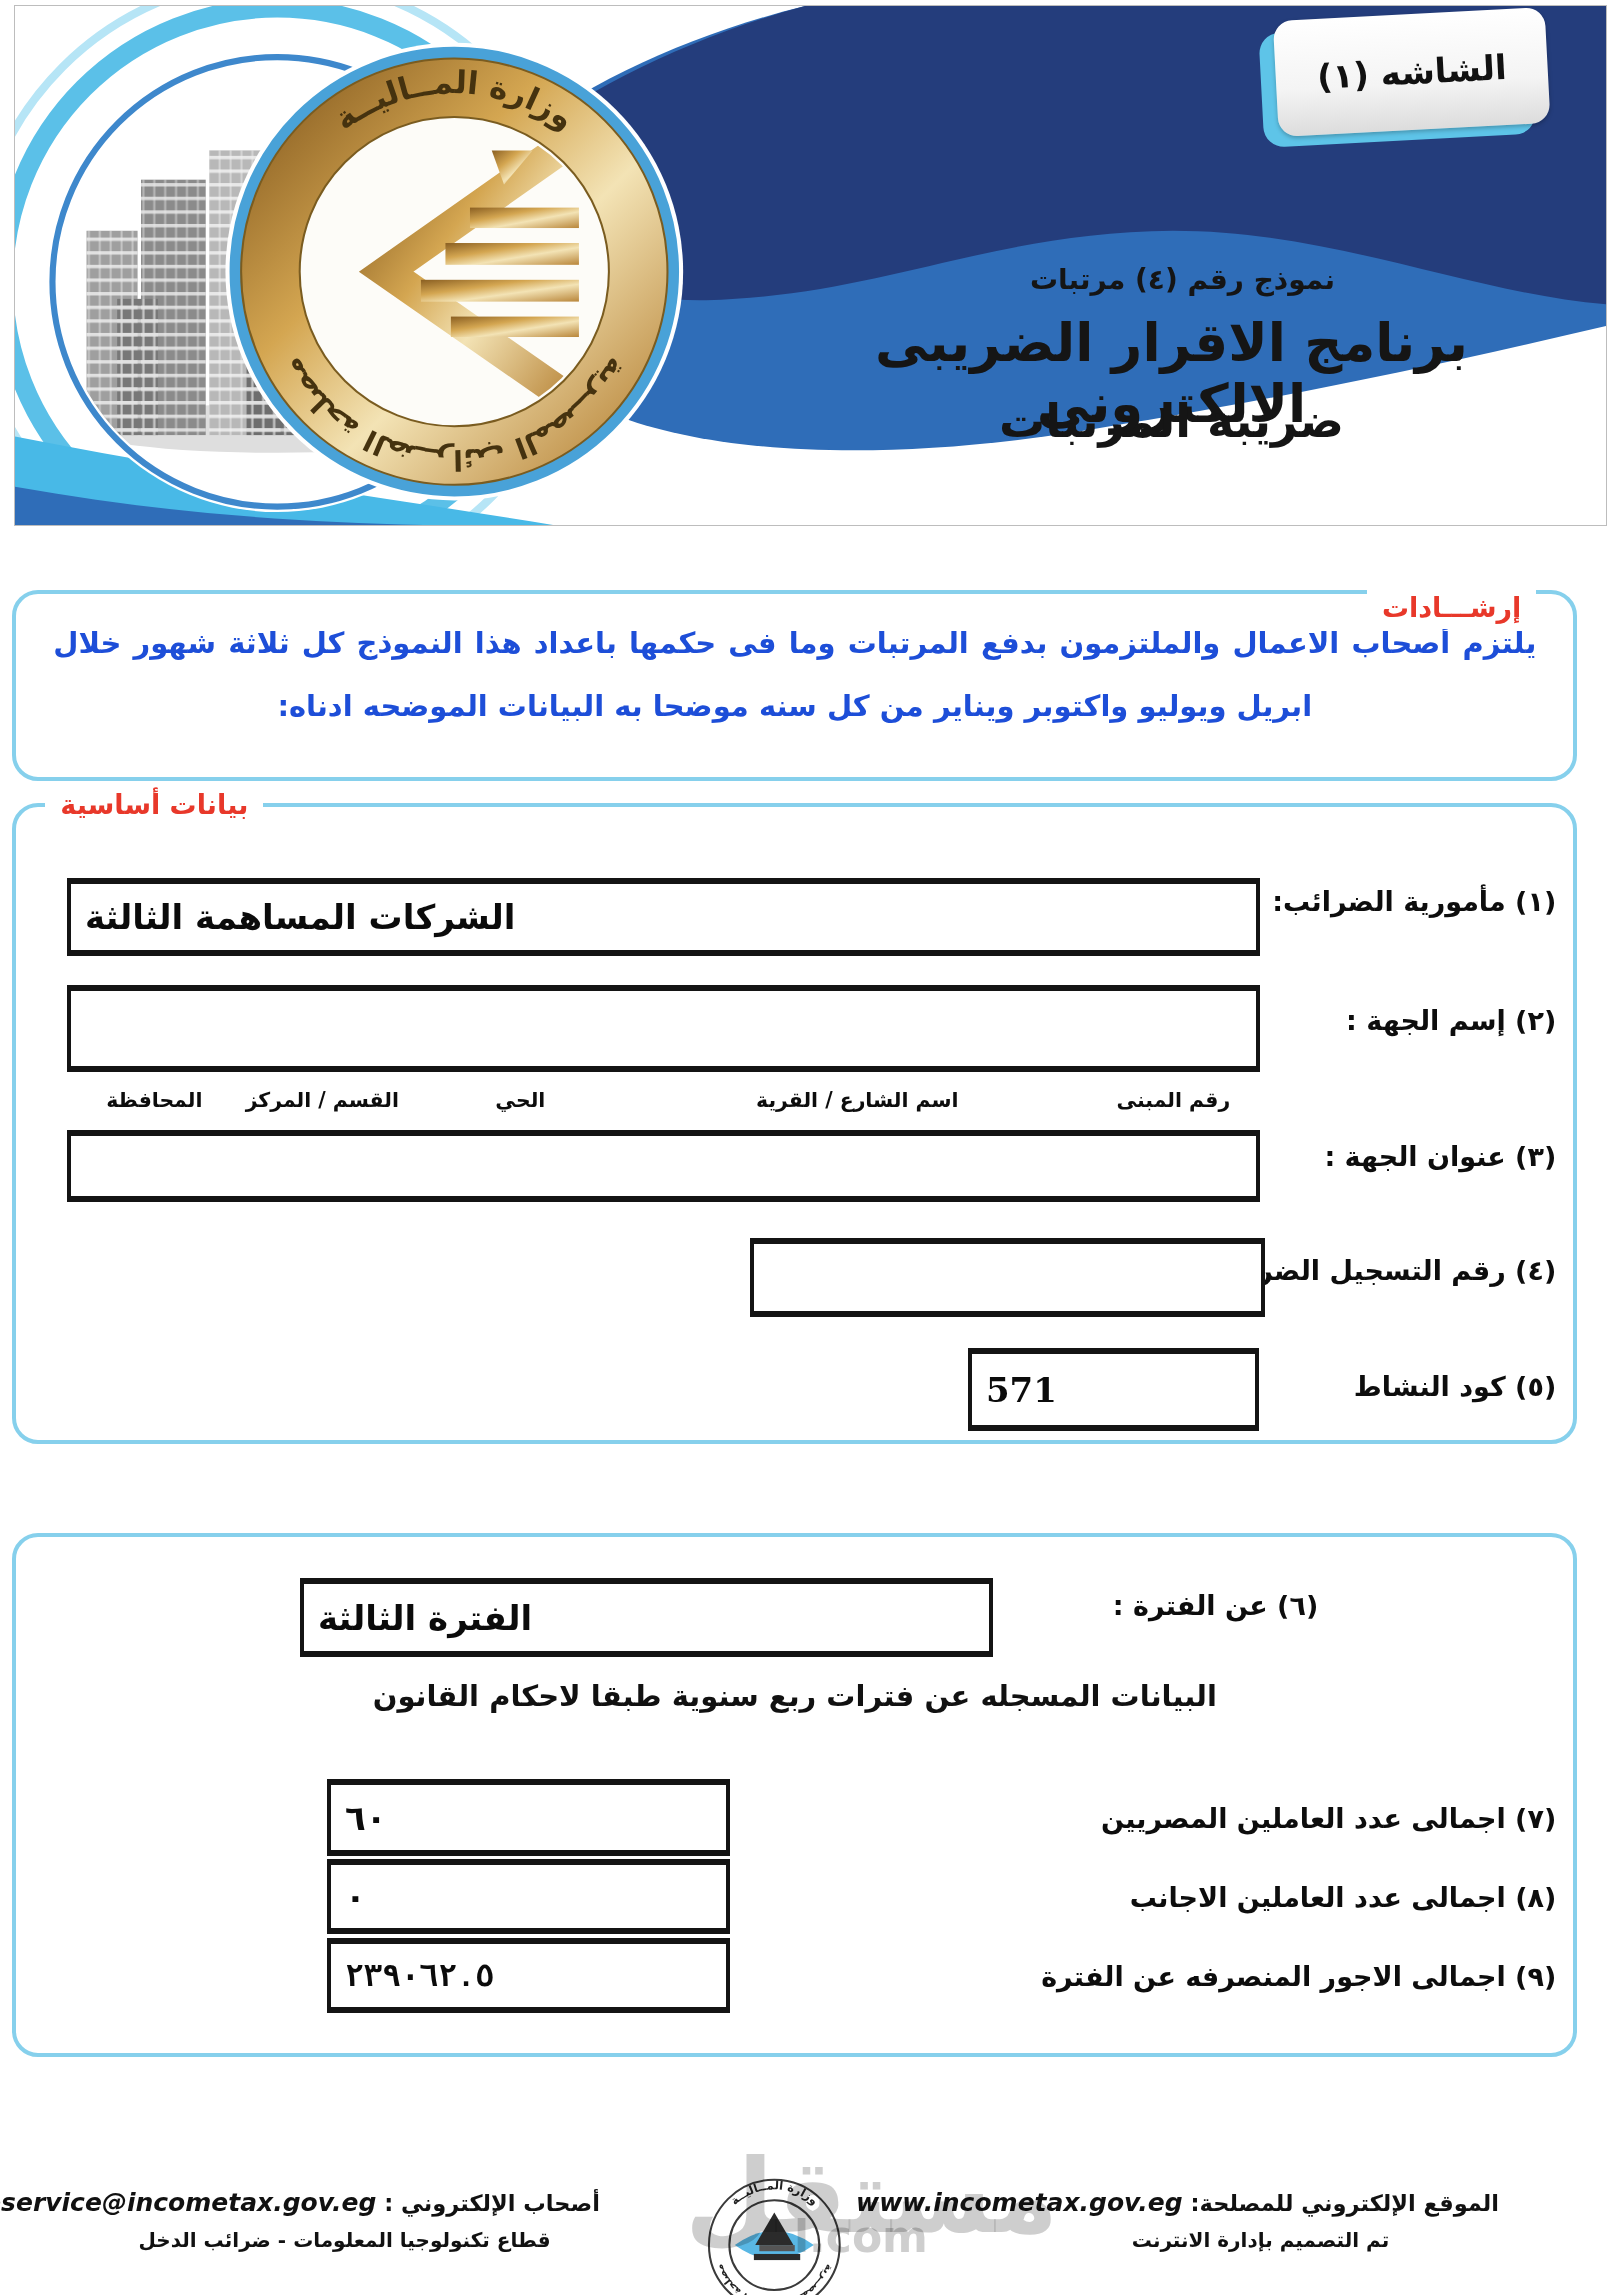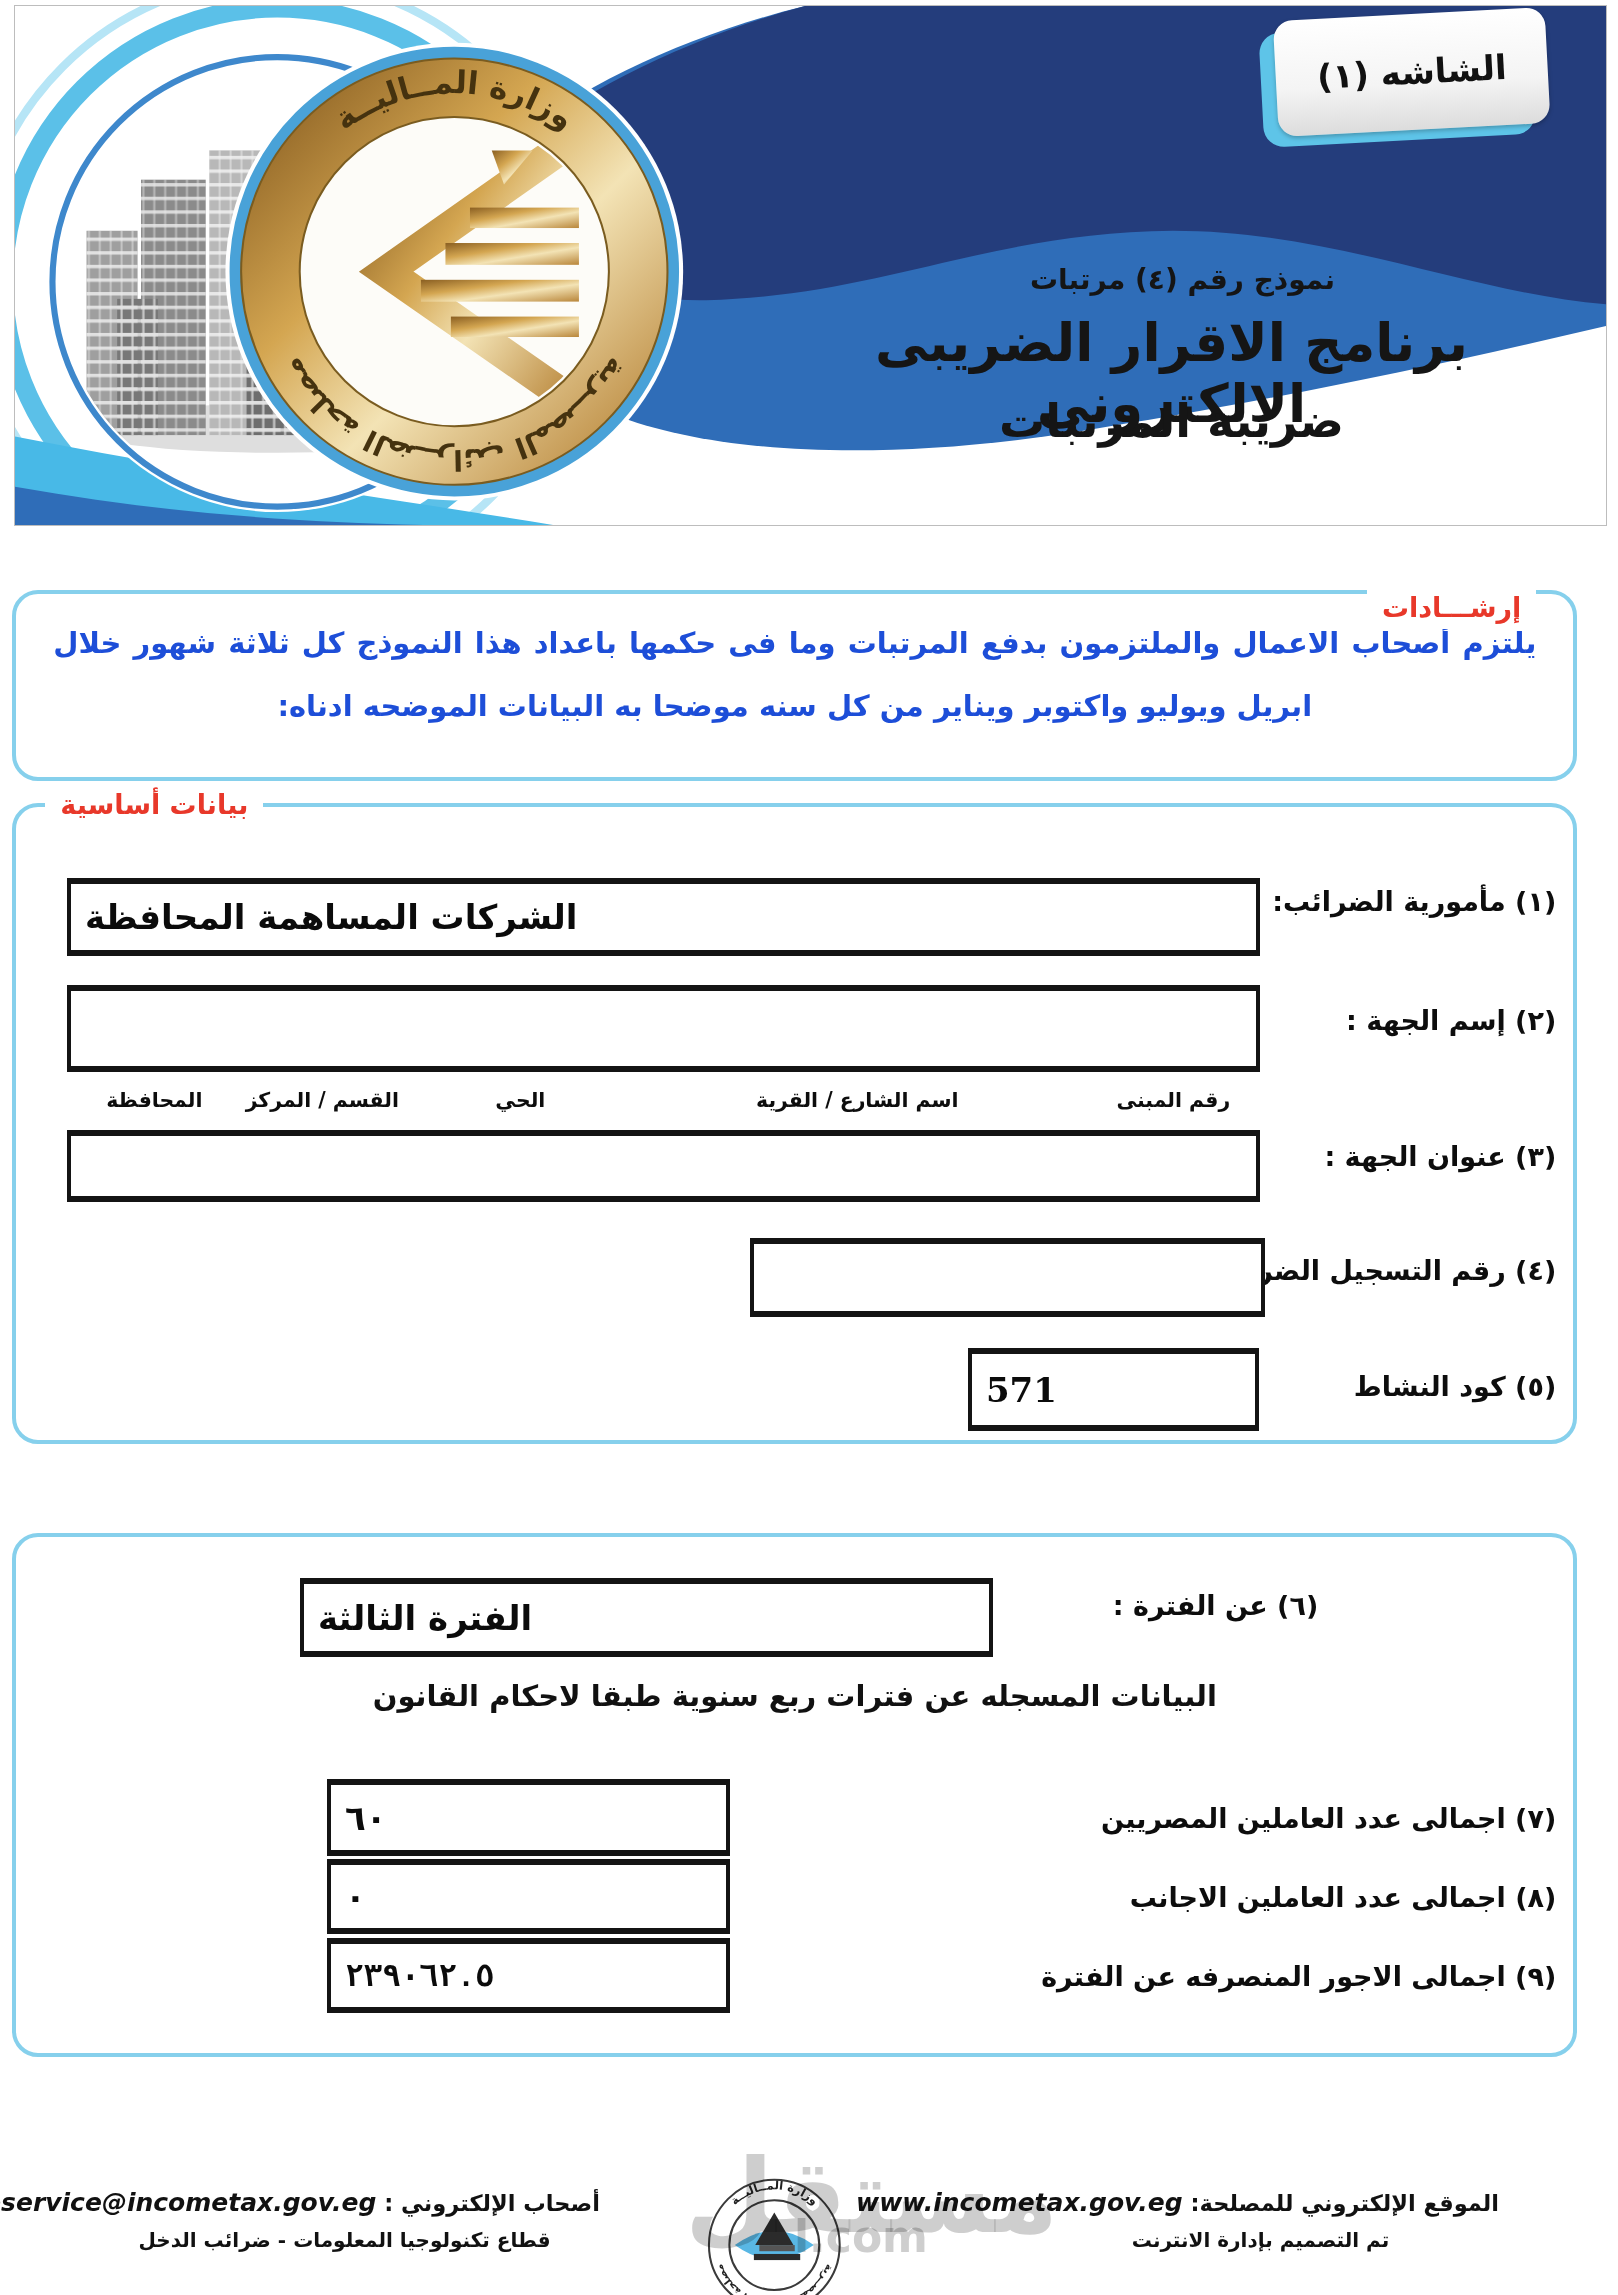--- a/index.html
+++ b/index.html
@@ -158,21 +158,21 @@
   <section class="sec-box ins-box">
     <span class="sec-label at-right">إرشـــادات</span>
     <p class="ins-text">يلتزم أصحاب الاعمال والملتزمون بدفع المرتبات وما فى حكمها باعداد هذا النموذج كل ثلاثة شهور خلال ابريل ويوليو واكتوبر ويناير من كل سنه موضحا به البيانات الموضحه ادناه:</p>
   </section>
 
   <section class="sec-box basic-box">
     <span class="sec-label at-left">بيانات أساسية</span>
 
     <span class="f-label" style="right:17px;top:79px;">(١) مأمورية الضرائب:</span>
     <div class="input-box" style="left:51px;top:71px;width:1185px;height:66px;">
-      <span class="val">الشركات المساهمة المحافظة</span>
+      <span class="val">الشركات المساهمة الثالثة</span>
     </div>
 
     <span class="f-label" style="right:17px;top:198px;">(٢) إسم الجهة  :</span>
     <div class="input-box" style="left:51px;top:178px;width:1185px;height:75px;">
       <span class="val"></span>
     </div>
 
     <span class="addr-head" style="left:1157px;top:281px;">رقم المبنى</span>
     <span class="addr-head" style="left:841px;top:281px;">اسم الشارع / القرية</span>
     <span class="addr-head" style="left:504px;top:281px;">الحي</span>

